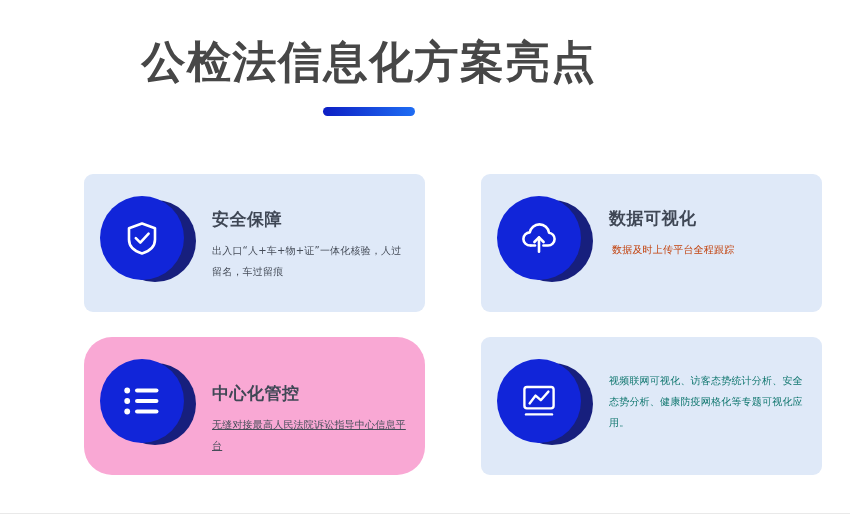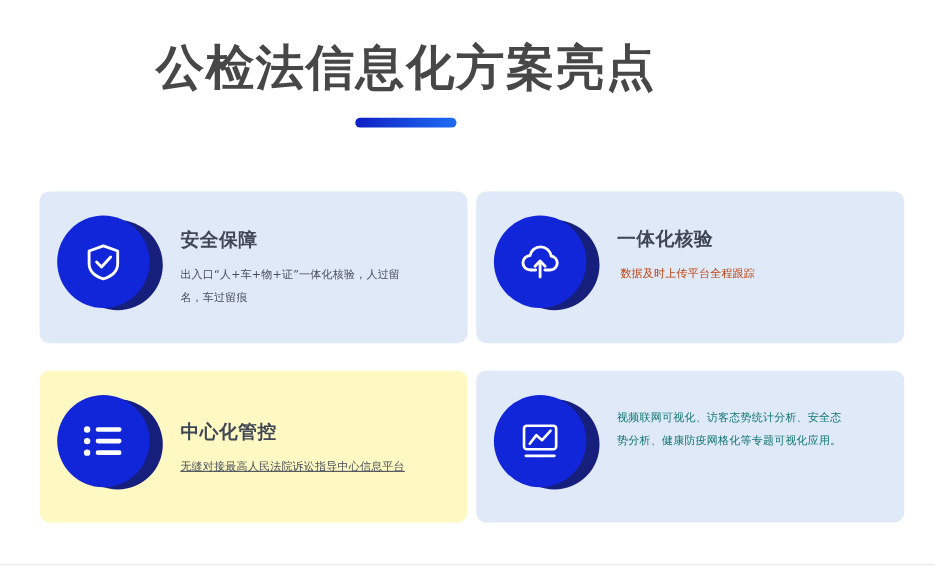--- a/index.html
+++ b/index.html
@@ -57,20 +57,21 @@
     grid-template-rows: 138px 138px;
     column-gap: 8px;
     row-gap: 25px;
   }
 
   .card {
     position: relative;
     background: #dfe9f8;
     border-radius: 9px;
     overflow: hidden;
+    margin-left: 48px;
   }
 
   .card-inner {
     position: absolute;
     left: 0;
     top: 0;
     width: 100%;
     height: 100%;
     display: flex;
     align-items: flex-start;
@@ -194,27 +195,27 @@
               <svg width="42" height="40" viewBox="0 0 42 40">
                 <path d="M12.5 27.5 C8.4 27.5 5.4 24.6 5.4 20.9 C5.4 17.4 8.2 14.6 11.8 14.4 C12.6 9.8 16.6 6.4 21.4 6.4 C26.3 6.4 30.4 10.0 31.0 14.7 C34.2 15.2 36.6 17.9 36.6 21.1 C36.6 24.6 33.7 27.5 30.0 27.5 L25.4 27.5" fill="none" stroke="#ffffff" stroke-width="2.6" stroke-linecap="round" stroke-linejoin="round"></path>
                 <path d="M17.0 27.5 L13.0 27.5" fill="none" stroke="#ffffff" stroke-width="2.6" stroke-linecap="round"></path>
                 <path d="M21.0 33.8 L21.0 19.6" fill="none" stroke="#ffffff" stroke-width="2.6" stroke-linecap="round"></path>
                 <path d="M16.4 24.0 L21.0 19.3 L25.6 24.0" fill="none" stroke="#ffffff" stroke-width="2.6" stroke-linecap="round" stroke-linejoin="round"></path>
               </svg>
             </span>
           </div>
         </div>
         <div class="card-text">
-          <div class="card-title" style="color: rgb(63, 71, 85);">一体化核验</div>
+          <div class="card-title" style="color: rgb(63, 71, 85);">数据可视化</div>
           <div class="card-desc" style="color: #c2410c;">数据及时上传平台全程跟踪</div>
         </div>
       </div>
     </div>
 
-    <div class="card card--r2c1" style="background: #fef9c3;">
+    <div class="card card--r2c1" style="background: #f9a8d4; border-radius: 28px;">
       <div class="card-inner">
         <div class="icon-wrap">
           <div class="icon-shadow" style="background: rgb(23, 31, 125);"></div>
           <div class="icon-circle" style="background: rgb(17, 37, 217);">
             <span>
               <svg width="42" height="34" viewBox="0 0 42 34">
                 <circle cx="6.2" cy="6.5" r="2.9" fill="#ffffff"></circle>
                 <circle cx="6.2" cy="17.0" r="2.9" fill="#ffffff"></circle>
                 <circle cx="6.2" cy="27.5" r="2.9" fill="#ffffff"></circle>
                 <rect x="14.0" y="4.4" width="23.5" height="4.2" rx="2.1" fill="#ffffff"></rect>

